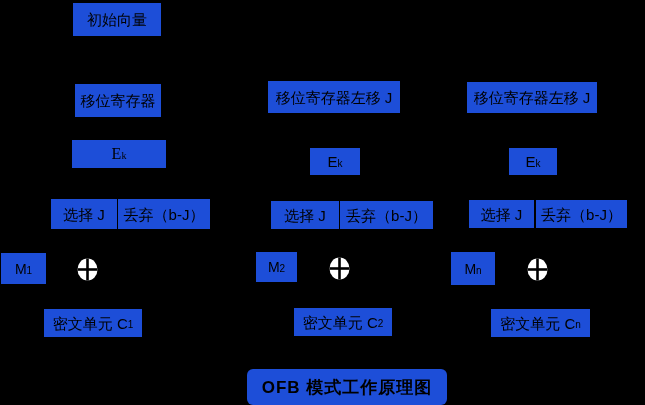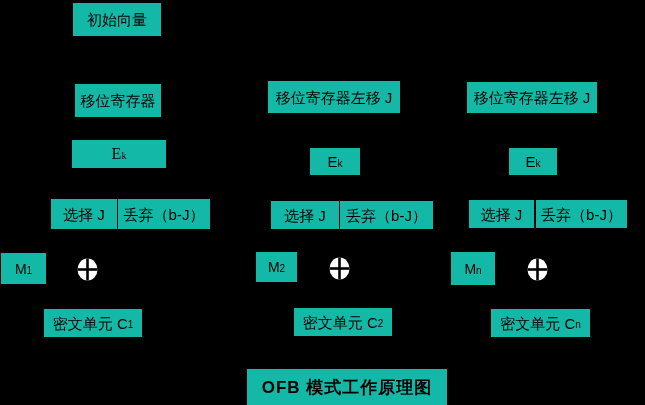--- a/index.html
+++ b/index.html
@@ -6,40 +6,41 @@
   .canvas {
     position: relative;
     width: 645px;
     height: 405px;
     background: #000000;
     overflow: hidden;
     font-family: "Liberation Sans", sans-serif;
   }
   .box {
     position: absolute;
-    background: #14b8a6;
+    background: #1d4ed8;
     color: #000000;
     display: flex;
     align-items: center;
     justify-content: center;
     font-size: 15px;
     white-space: nowrap;
     line-height: 1;
   }
   .box sub {
     font-size: 10px;
     line-height: 1;
     transform: translateY(2px);
   }
   .serif { font-family: "Liberation Serif", serif; font-size: 16px; }
   .mbox  { font-size: 14px; }
   .title-box {
     font-weight: bold;
     font-size: 17px;
     letter-spacing: 1px;
+    border-radius: 6px;
   }
   .xor { position: absolute; }
 
   
   .c1-iv  { left: 73px;  top: 3px;   width: 88px;  height: 33px; }
   .c1-sr  { left: 75px;  top: 84px;  width: 86px;  height: 33px; }
   .c1-e   { left: 72px;  top: 140px; width: 94px;  height: 28px; }
   .c1-sel { left: 51px;  top: 199px; width: 66px;  height: 30px; }
   .c1-dis { left: 118px; top: 199px; width: 92px;  height: 30px; }
   .c1-m   { left: 1px;   top: 253px; width: 45px;  height: 31px; }

